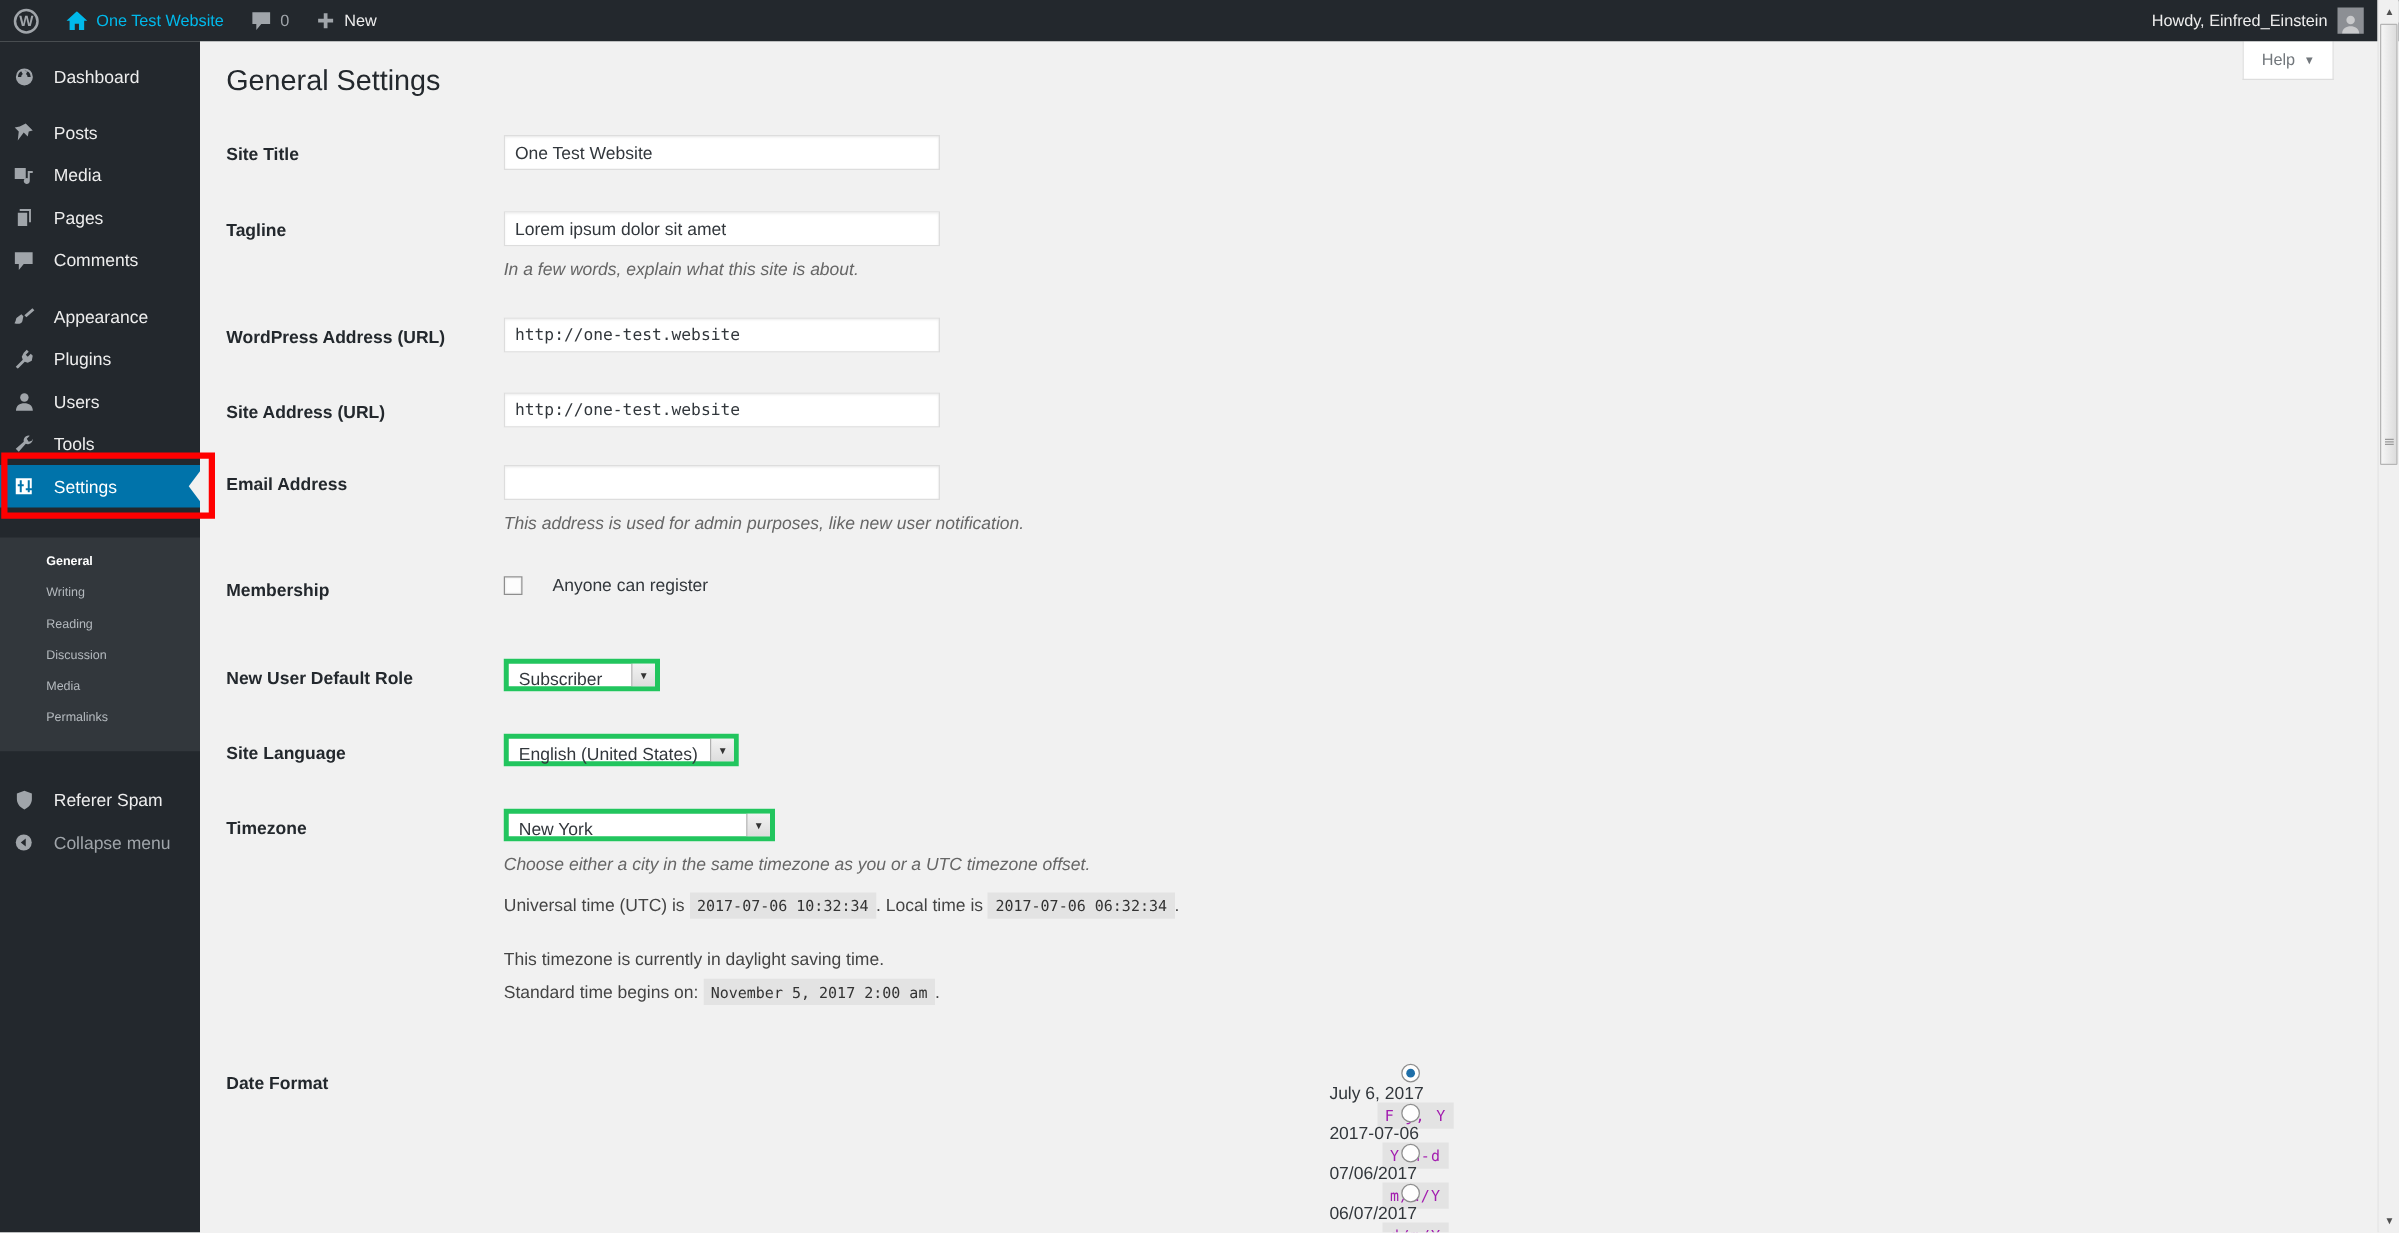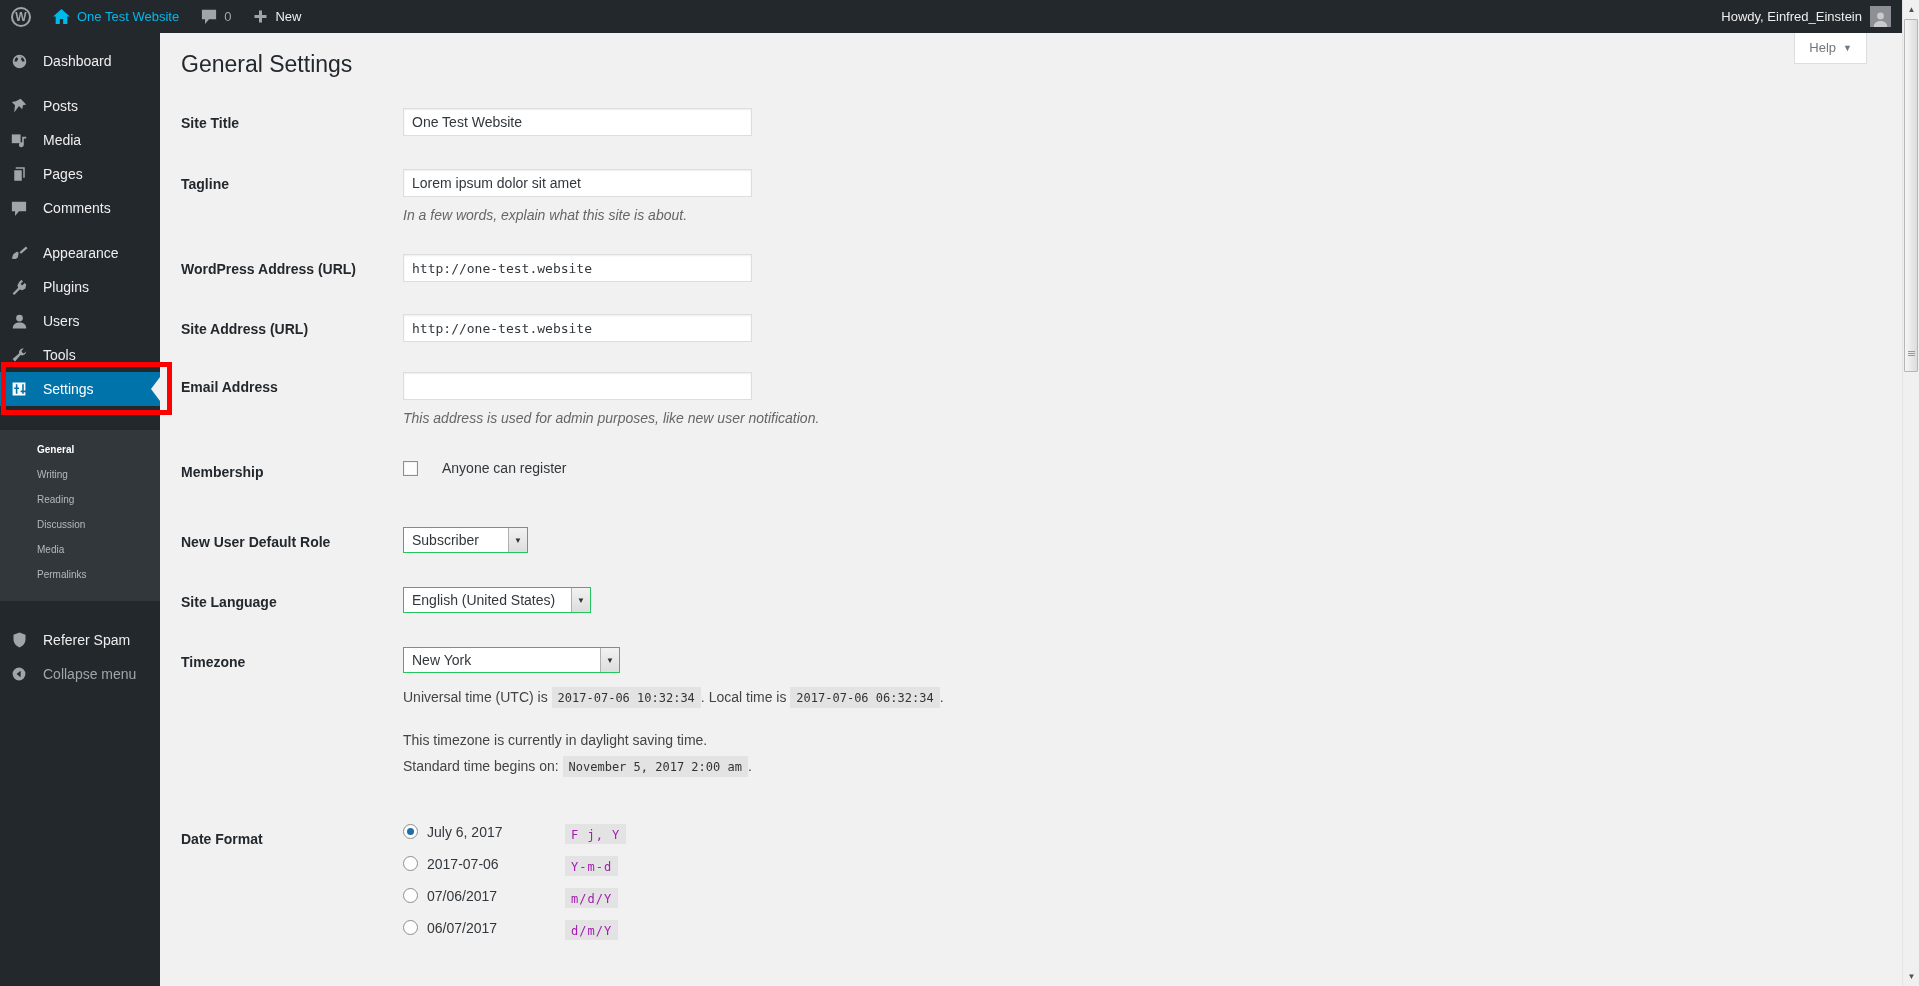--- a/index.html
+++ b/index.html
@@ -81,36 +81,36 @@
     padding:0 8px; font-size:14px; color:#32373c;
     font-family:"Liberation Sans", sans-serif;
     box-shadow:inset 0 1px 2px rgba(0,0,0,.07);
   }
   input.text-input.code-input { font-family:"DejaVu Sans Mono", monospace; font-size:13px; }
   .help-text { margin-top:9px; font-size:14px; font-style:italic; color:#666; line-height:18px; }
   .help-text a { color:#0073aa; text-decoration:underline; cursor:pointer; }
   
   .fake-select {
     display:inline-flex; align-items:stretch; height:26px;
-    border:1px solid #22c55e; background:#fff; cursor:pointer;
+    border:4px solid #22c55e; background:#fff; cursor:pointer;
   }
   .fs-value { padding:4px 10px 0 8px; font-size:14px; color:#32373c; white-space:nowrap; }
   .fs-btn {
     width:19px; border-left:1px solid #b0b0b0;
     background:linear-gradient(#f2f2f2,#dddddd);
     display:flex; align-items:center; justify-content:center;
     font-size:8px; color:#333;
   }
   
   .checkbox-row { display:flex; align-items:center; gap:24px; padding-top:3px; font-size:14px; color:#32373c; }
   .fake-checkbox {
     width:15px; height:15px; border:1px solid #8e8e8e; background:#fdfdfd; cursor:pointer;
     box-shadow:inset 0 0 0 1px #f3f3f3;
   }
-  .radio-row { display:flex; height:20px; margin-bottom:12px; font-size:14px; color:#32373c; }
+  .radio-row { display:flex; align-items:center; height:20px; margin-bottom:12px; font-size:14px; color:#32373c;flex-direction:column; }
   .fake-radio {
     width:15px; height:15px; border:1px solid #8e8e8e; border-radius:50%; background:#fefefe;
     margin-right:9px; cursor:pointer; position:relative; flex:0 0 15px;
   }
   .fake-radio.checked::after {
     content:""; position:absolute; left:3px; top:3px; width:7px; height:7px;
     border-radius:50%; background:#1e6ea8;
   }
   .radio-text { width:138px; }
   code.fmt {
@@ -390,20 +390,21 @@
       </div>
     </div>
 
     <div class="form-row mb-r9">
       <div class="form-label">Timezone</div>
       <div class="form-field">
         <div class="fake-select" style="width:217px">
           <span class="fs-value">New York</span>
           <span class="fs-btn" style="margin-left:auto">▼</span>
         </div>
+        <div class="help-text">Choose either a city in the same timezone as you or a UTC timezone offset.</div>
         <div class="time-line">
           <span>Universal time (UTC) is</span>
           <code>2017-07-06 10:32:34</code><span>. Local time is</span>
           <code>2017-07-06 06:32:34</code><span>.</span>
         </div>
         <div class="dst-block">
           <div>This timezone is currently in daylight saving time.</div>
           <div style="margin-top:4px">
             <span>Standard time begins on:</span>
             <code>November 5, 2017 2:00 am</code><span>.</span>

